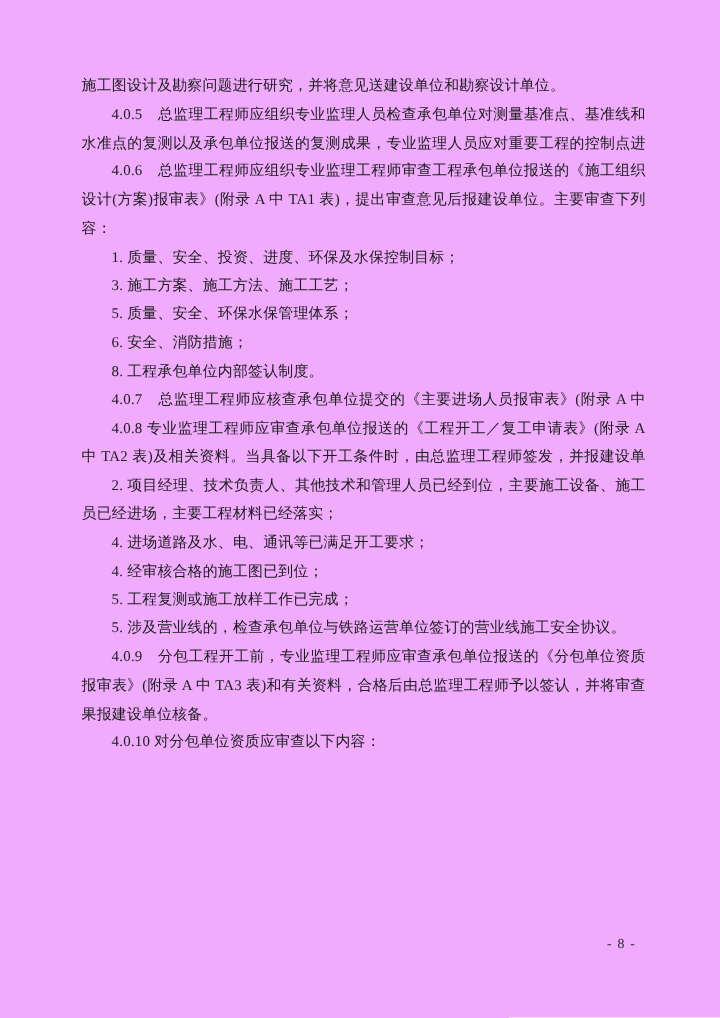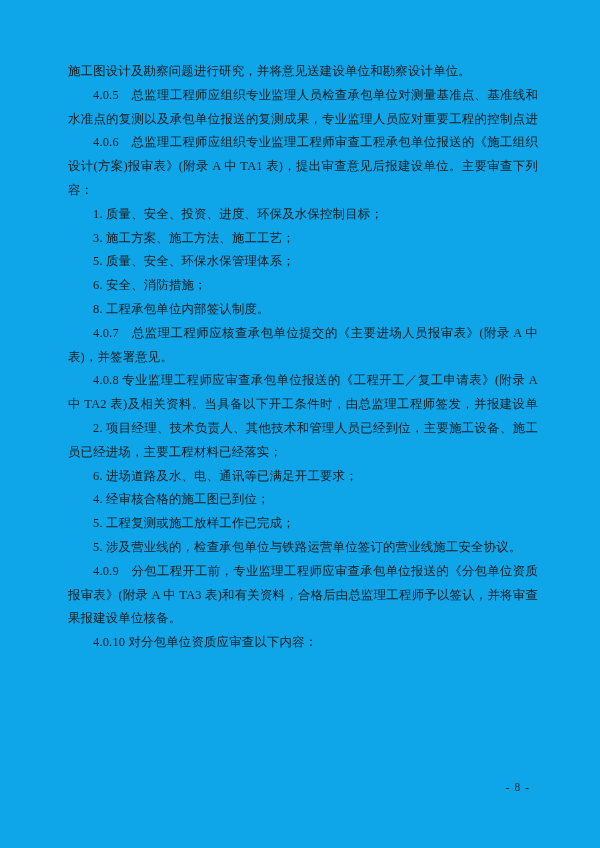--- a/index.html
+++ b/index.html
@@ -4,21 +4,21 @@
 <style>
   html, body {
     margin: 0;
     padding: 0;
     background: #ffffff;
   }
   .page {
     position: relative;
     width: 600px;
     height: 848px;
-    background: #0ea5e9;
+    background: #f0abfc;
     font-family: "Liberation Serif", "DejaVu Serif", serif;
     color: #1b1b1b;
     overflow: hidden;
   }
   .doc-body {
     position: absolute;
     left: 68px;
     top: 60px;
     width: 470px;
   }
@@ -62,26 +62,25 @@
       <div class="text-line justify">水准点的复测以及承包单位报送的复测成果，专业监理人员应对重要工程的控制点进行</div>
       <div class="text-line indent justify">4.0.6　总监理工程师应组织专业监理工程师审查工程承包单位报送的《施工组织</div>
       <div class="text-line justify">设计(方案)报审表》(附录 A 中 TA1 表)，提出审查意见后报建设单位。主要审查下列内</div>
       <div class="text-line">容：</div>
       <div class="text-line indent">1. 质量、安全、投资、进度、环保及水保控制目标；</div>
       <div class="text-line indent">3. 施工方案、施工方法、施工工艺；</div>
       <div class="text-line indent">5. 质量、安全、环保水保管理体系；</div>
       <div class="text-line indent">6. 安全、消防措施；</div>
       <div class="text-line indent">8. 工程承包单位内部签认制度。</div>
       <div class="text-line indent justify">4.0.7　总监理工程师应核查承包单位提交的《主要进场人员报审表》(附录 A 中 TA5</div>
-      <div class="text-line">表)，并签署意见。</div>
       <div class="text-line indent justify">4.0.8 专业监理工程师应审查承包单位报送的《工程开工／复工申请表》(附录 A</div>
       <div class="text-line justify">中 TA2 表)及相关资料。当具备以下开工条件时，由总监理工程师签发，并报建设单位：</div>
       <div class="text-line indent justify">2. 项目经理、技术负责人、其他技术和管理人员已经到位，主要施工设备、施工人</div>
       <div class="text-line">员已经进场，主要工程材料已经落实；</div>
-      <div class="text-line indent">6. 进场道路及水、电、通讯等已满足开工要求；</div>
+      <div class="text-line indent">4. 进场道路及水、电、通讯等已满足开工要求；</div>
       <div class="text-line indent">4. 经审核合格的施工图已到位；</div>
       <div class="text-line indent">5. 工程复测或施工放样工作已完成；</div>
       <div class="text-line indent">5. 涉及营业线的，检查承包单位与铁路运营单位签订的营业线施工安全协议。</div>
       <div class="text-line indent justify">4.0.9　分包工程开工前，专业监理工程师应审查承包单位报送的《分包单位资质</div>
       <div class="text-line justify">报审表》(附录 A 中 TA3 表)和有关资料，合格后由总监理工程师予以签认，并将审查结</div>
       <div class="text-line">果报建设单位核备。</div>
       <div class="text-line indent">4.0.10 对分包单位资质应审查以下内容：</div>
     </div>
   <div class="page-footer">- 8 -</div>
 </div>

